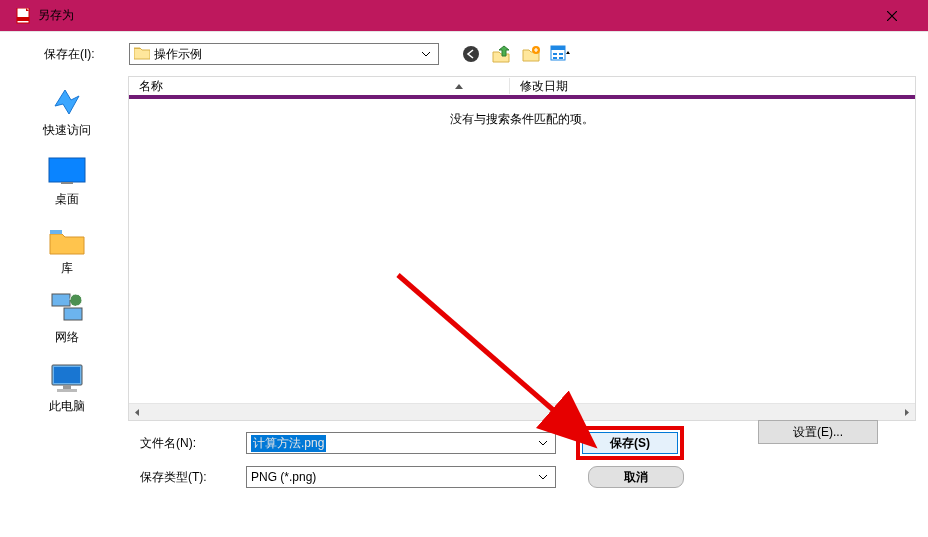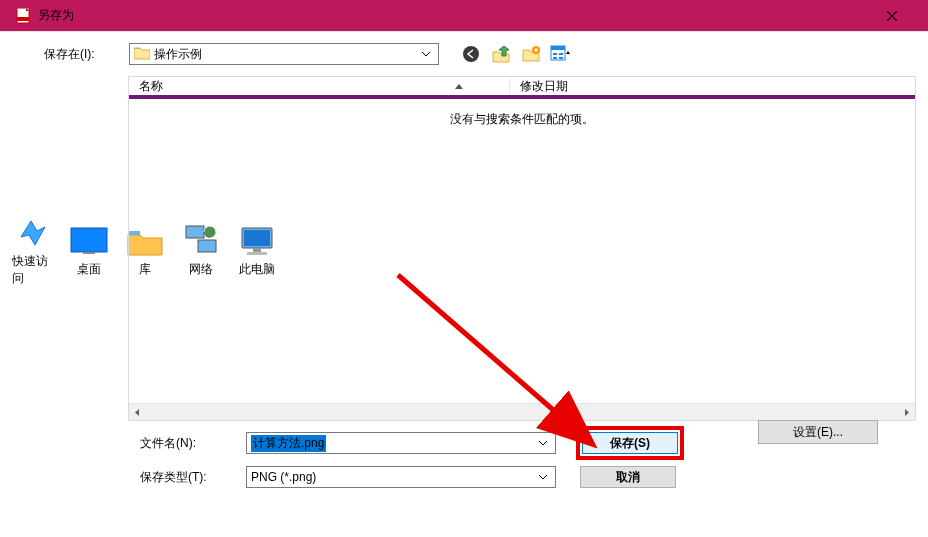--- a/index.html
+++ b/index.html
@@ -14,21 +14,21 @@
 
     .toprow { display:flex; align-items:center; height: 34px; padding: 10px 12px 0 44px; gap:10px; }
     .toprow .label { width:75px; }
     .location-combo { flex: 0 0 310px; height:22px; border:1px solid #7a7a7a; background:#fff; display:flex; align-items:center; padding:0 4px; position:relative; }
     .location-combo .folder-icon { width:16px; height:16px; margin-right:4px; }
     .location-combo .dropdown-arrow { margin-left:auto; width:16px; height:16px; display:flex; align-items:center; justify-content:center; font-size:10px; }
     .nav-icons { display:flex; align-items:center; gap:6px; margin-left:10px; }
     .nav-btn { width:24px; height:22px; display:flex; align-items:center; justify-content:center; position:relative; }
 
     .main { display:flex; padding: 10px 12px 0 12px; }
-    .sidebar { width: 110px; display:flex; flex-direction:row; align-items:center; gap:14px; padding-top:4px; }
+    .sidebar { width: 110px; display:flex; flex-direction:column; align-items:center; gap:6px; padding-top:4px; }
     .places-item { width:100%; display:flex; flex-direction:column; align-items:center; padding:4px 0; }
     .places-item .ico { width:42px; height:36px; display:flex; align-items:center; justify-content:center; }
     .places-item .lbl { font-size:12px; padding-top:2px; }
 
     .filearea { flex:1; border:1px solid #dadada; margin-left:6px; height:345px; display:flex; flex-direction:column; position:relative; }
     .columns { height:22px; border-bottom:4px solid #701a75; display:flex; align-items:center; font-size:12px; background:#fff; }
     .col-name { flex: 0 0 380px; padding-left:10px; display:flex; align-items:center; gap:6px; }
     .col-name .sort { font-size:9px; color:#555; }
     .col-sep { width:1px; height:16px; background:#e5e5e5; }
     .col-date { flex:1; padding-left:10px; }
@@ -36,21 +36,21 @@
     .empty-msg { position:absolute; top:12px; left:50%; transform:translateX(-50%); font-size:12px; }
     .hscroll { height:17px; border-top:1px solid #e5e5e5; background:#f0f0f0; display:flex; align-items:center; }
     .hscroll .arrow { width:17px; height:17px; display:flex; align-items:center; justify-content:center; font-size:9px; color:#606060; }
     .hscroll .track { flex:1; height:17px; }
 
     .bottom { padding: 8px 20px 0 140px; }
     .form-row { display:flex; align-items:center; height:28px; margin-bottom:6px; gap:10px; }
     .form-row .flabel { width:96px; }
     .form-row .fcombo { width:310px; height:22px; border:1px solid #7a7a7a; background:#fff; display:flex; align-items:center; padding:0 4px; position:relative; }
     .form-row .fcombo.edit { }
-    .form-row .fcombo .sel-text { background:#0078d7; color:#000000; padding:0 2px; }
+    .form-row .fcombo .sel-text { background:#0078d7; color:#e5e5e5; padding:0 2px; }
     .form-row .fcombo .dropdown-arrow { margin-left:auto; width:16px; height:16px; display:flex; align-items:center; justify-content:center; font-size:10px; }
     .form-row .btn { width:96px; height:22px; border:1px solid #adadad; background:#e1e1e1; display:flex; align-items:center; justify-content:center; margin-left:14px;font-weight:bold; }
 
     .settings-btn { position:absolute; top:388px; right:50px; width:120px; height:24px; border:1px solid #adadad; background:#e1e1e1; display:flex; align-items:center; justify-content:center; }
 
     .highlight-save { border:4px solid #e60000; padding:2px; margin-left:10px; }
     .highlight-save .btn { border:1px solid #0078d7; background:#e5f1fb; margin-left:0; }
 
     .arrow-annot { position:absolute; pointer-events:none; }
 
@@ -240,21 +240,21 @@
     <div class="form-row">
       <span class="flabel">保存类型(T):</span>
       <div class="fcombo">
         <span>PNG (*.png)</span>
         <span class="dropdown-arrow">
           <svg width="8" height="5" viewBox="0 0 8 5">
               <path d="M0 0 L4 4 L8 0" stroke="#000" fill="none"></path>
             </svg>
         </span>
       </div>
-      <div class="btn" style="margin-left:14px;">
+      <div class="btn" style="margin-left:22px;border-radius:9px;">
         <span>取消</span>
       </div>
     </div>
   </div>
 
   <svg class="arrow-annot" style="left:390px; top:235px;" width="230" height="200" viewBox="0 0 230 200">
     <defs>
       <marker id="arrhead" markerWidth="12" markerHeight="10" refX="10" refY="5" orient="auto">
         <path d="M0 0 L12 5 L0 10 Z" fill="#e60000"></path>
       </marker>

